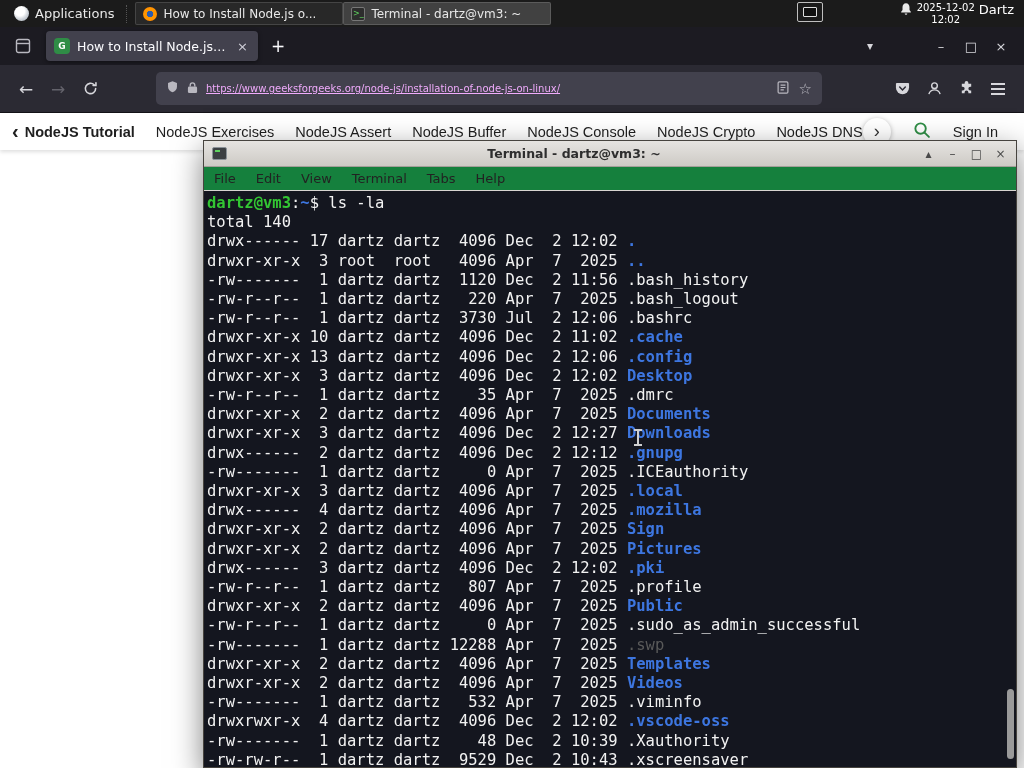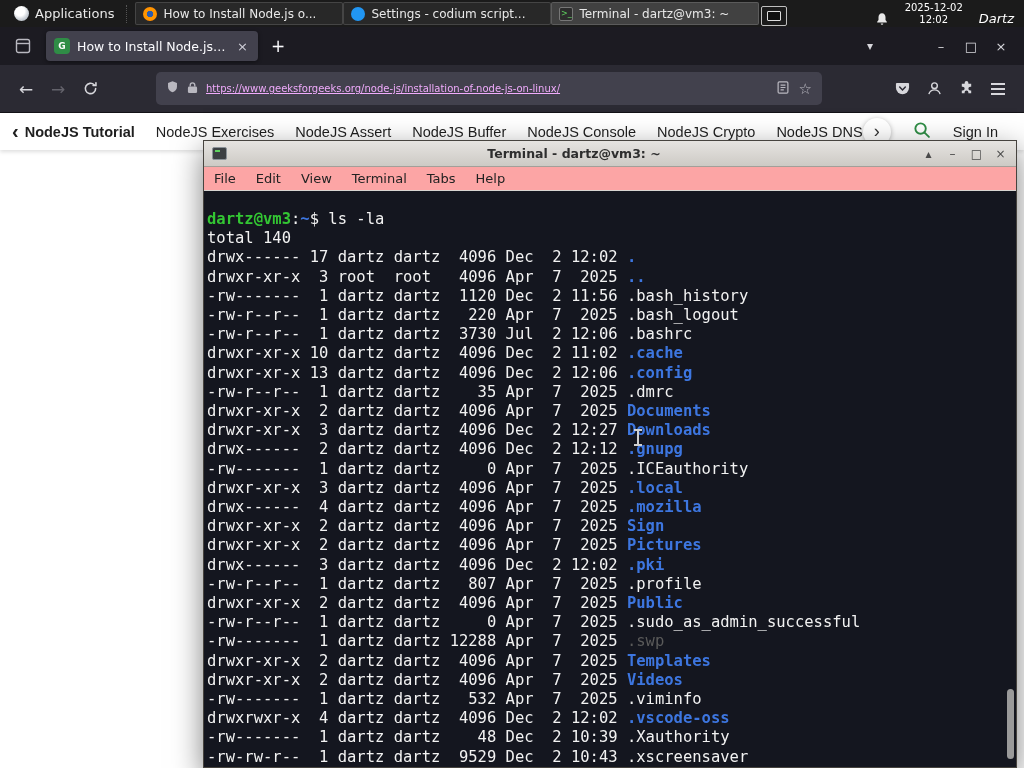--- a/index.html
+++ b/index.html
@@ -16,27 +16,27 @@
   .pbtn { width:208px; display:flex; align-items:center; gap:6px; padding:0 7px;
           background:rgba(255,255,255,.06); border:1px solid rgba(255,255,255,.14);
           border-radius:2px; font-size:12px; color:#e8e8e8; overflow:hidden; }
   .pbtn.active { background:rgba(255,255,255,.17); }
   .pbtn .plabel { white-space:nowrap; overflow:hidden; flex:1; }
   .ic-firefox { width:14px; height:14px; border-radius:50%; flex:0 0 auto;
       background:radial-gradient(circle at 50% 50%, #2b5cad 0 30%, #ff9500 36% 62%, #ff5800 100%); }
   .ic-codium { width:14px; height:14px; border-radius:50%; flex:0 0 auto; background:#2196f3; }
   .ic-term { width:14px; height:14px; border-radius:2px; flex:0 0 auto; background:#2d2d2d;
              border:1px solid #777; color:#5fd35f; font-size:8px; line-height:11px; text-align:center; }
-  .panel-right { margin-left:auto; display:flex; align-items:flex-end; gap:16px; padding-right:4px; }
+  .panel-right { margin-left:auto; display:flex; align-items:flex-start; gap:4px; padding-right:4px; }
   .tray-box { width:26px; height:20px; border:1px solid #bfbfbf; border-radius:2px; margin-right:72px;
               display:flex; align-items:center; justify-content:center; }
   .tray-box .inner { width:14px; height:10px; border:1px solid #ddd; border-radius:1px; background:#101010; }
   .bell { display:flex; align-items:center; }
   .clock { font-size:10px; line-height:12px; text-align:center; color:#fff; }
-  .puser { font-size:13px; color:#fff;font-style:italic; }
+  .puser { font-size:13px; color:#fff; }
 
   
   #tabbar { position:absolute; top:27px; left:0; right:0; height:38px; background:#1c1b22;
             display:flex; align-items:center; color:#fbfbfe; padding:0 8px; }
   .ffview { width:30px; height:28px; display:flex; align-items:center; justify-content:center; border-radius:4px; }
   .tab { width:212px; height:30px; background:#42414d; border-radius:4px; margin-left:8px;
          display:flex; align-items:center; padding:0 8px; gap:7px; box-shadow:0 1px 4px rgba(0,0,0,.45); }
   .favicon { width:16px; height:16px; border-radius:4px; background:var(--gfg-green,#2f8d46); color:#fff;
              font-size:9px; font-weight:bold; display:flex; align-items:center; justify-content:center; flex:0 0 auto; }
   .tab-title { flex:1; font-size:12.5px; white-space:nowrap; overflow:hidden; text-overflow:ellipsis; }
@@ -83,26 +83,26 @@
               display:flex; flex-direction:column; }
   .titlebar { height:26px; background:linear-gradient(#e6e4e1,#cdcac5); border-bottom:1px solid #a39f99;
               display:flex; align-items:center; padding:0 8px; gap:6px; }
   .t-icon { width:15px; height:13px; background:#3c4043; border:1px solid #8b9298; border-radius:2px;
             position:relative; flex:0 0 auto; }
   .t-icon::after { content:""; position:absolute; left:2px; top:2px; width:5px; height:2px; background:#5fd35f; }
   .t-title { flex:1; text-align:center; font-size:12.5px; font-weight:bold; color:#2e2e2e;
              white-space:nowrap; overflow:hidden; }
   .t-btns { display:flex; gap:9px; }
   .t-btn { width:15px; text-align:center; font-size:12px; color:#4a4a4a; }
-  .menubar { height:24px; background:#fca5a5; border-bottom:1px solid #d8d5d1; display:flex;
+  .menubar { height:24px; background:#15803d; border-bottom:1px solid #d8d5d1; display:flex;
              align-items:center; font-size:13px; color:#222; }
   .menu-item { padding:2px 10px; }
   .term-body { flex:1; background:var(--term-bg,#14161f); color:var(--term-fg,#f2f2f2); overflow:hidden;
                font-family:"DejaVu Sans Mono", monospace; font-size:15.5px; line-height:19.2px;
-               padding:19px 0 0 3px; position:relative; }
+               padding:3px 0 0 3px; position:relative; }
   .term-line { white-space:pre; }
   .u { color:var(--term-green,#33c633); font-weight:bold; }
   .pth, .dir { color:var(--term-blue,#3d76e0); font-weight:bold; }
   .dimf { color:var(--term-dim,#5a5a5a);margin-top:48px; }
   .term-scroll { position:absolute; top:0; right:0; width:12px; bottom:0; }
   .term-thumb { position:absolute; right:2px; top:498px; width:7px; height:70px; background:#9a9a9a; border-radius:4px; }
 
   
   #mouse-cursor { position:absolute; left:637px; top:430px; width:2px; height:15px; background:#cfcfcf; z-index:70; }
   #mouse-cursor::before, #mouse-cursor::after { content:""; position:absolute; left:-3px; width:8px; height:2px; background:#cfcfcf; }
@@ -114,24 +114,20 @@
 <div id="panel">
   <div class="apps">
     <span class="apps-icon"></span>
     <span>Applications</span>
   </div>
   <div class="panel-sep"></div>
   <div class="taskbar">
     <div class="pbtn">
       <span class="ic-firefox"></span>
       <span class="plabel">How to Install Node.js o...</span>
-    </div>
-    <div class="pbtn">
-      <span class="ic-codium"></span>
-      <span class="plabel">Settings - codium script...</span>
     </div>
     <div class="pbtn active">
       <span class="ic-term">&gt;_</span>
       <span class="plabel">Terminal - dartz@vm3: ~</span>
     </div>
   </div>
   <div class="panel-right">
     <span class="tray-box">
         <span class="inner"></span>
       </span>
@@ -275,20 +271,21 @@
     <div id="term-lines">
         <div class="term-line"><span class="u">dartz@vm3</span><span>:</span><span class="pth">~</span><span>$ ls -la</span></div>
         <div class="term-line">total 140</div>
         <div class="term-line"><span>drwx------ 17 dartz dartz  4096 Dec  2 12:02 </span><span class="dir">.</span></div>
         <div class="term-line"><span>drwxr-xr-x  3 root  root   4096 Apr  7  2025 </span><span class="dir">..</span></div>
         <div class="term-line"><span>-rw-------  1 dartz dartz  1120 Dec  2 11:56 </span><span>.bash_history</span></div>
         <div class="term-line"><span>-rw-r--r--  1 dartz dartz   220 Apr  7  2025 </span><span>.bash_logout</span></div>
         <div class="term-line"><span>-rw-r--r--  1 dartz dartz  3730 Jul  2 12:06 </span><span>.bashrc</span></div>
         <div class="term-line"><span>drwxr-xr-x 10 dartz dartz  4096 Dec  2 11:02 </span><span class="dir">.cache</span></div>
         <div class="term-line"><span>drwxr-xr-x 13 dartz dartz  4096 Dec  2 12:06 </span><span class="dir">.config</span></div>
+        <div class="term-line"><span>drwxr-xr-x  3 dartz dartz  4096 Dec  2 12:02 </span><span class="dir">Desktop</span></div>
         <div class="term-line"><span>-rw-r--r--  1 dartz dartz    35 Apr  7  2025 </span><span>.dmrc</span></div>
         <div class="term-line"><span>drwxr-xr-x  2 dartz dartz  4096 Apr  7  2025 </span><span class="dir">Documents</span></div>
         <div class="term-line"><span>drwxr-xr-x  3 dartz dartz  4096 Dec  2 12:27 </span><span class="dir">Downloads</span></div>
         <div class="term-line"><span>drwx------  2 dartz dartz  4096 Dec  2 12:12 </span><span class="dir">.gnupg</span></div>
         <div class="term-line"><span>-rw-------  1 dartz dartz     0 Apr  7  2025 </span><span>.ICEauthority</span></div>
         <div class="term-line"><span>drwxr-xr-x  3 dartz dartz  4096 Apr  7  2025 </span><span class="dir">.local</span></div>
         <div class="term-line"><span>drwx------  4 dartz dartz  4096 Apr  7  2025 </span><span class="dir">.mozilla</span></div>
         <div class="term-line"><span>drwxr-xr-x  2 dartz dartz  4096 Apr  7  2025 </span><span class="dir">Sign</span></div>
         <div class="term-line"><span>drwxr-xr-x  2 dartz dartz  4096 Apr  7  2025 </span><span class="dir">Pictures</span></div>
         <div class="term-line"><span>drwx------  3 dartz dartz  4096 Dec  2 12:02 </span><span class="dir">.pki</span></div>

